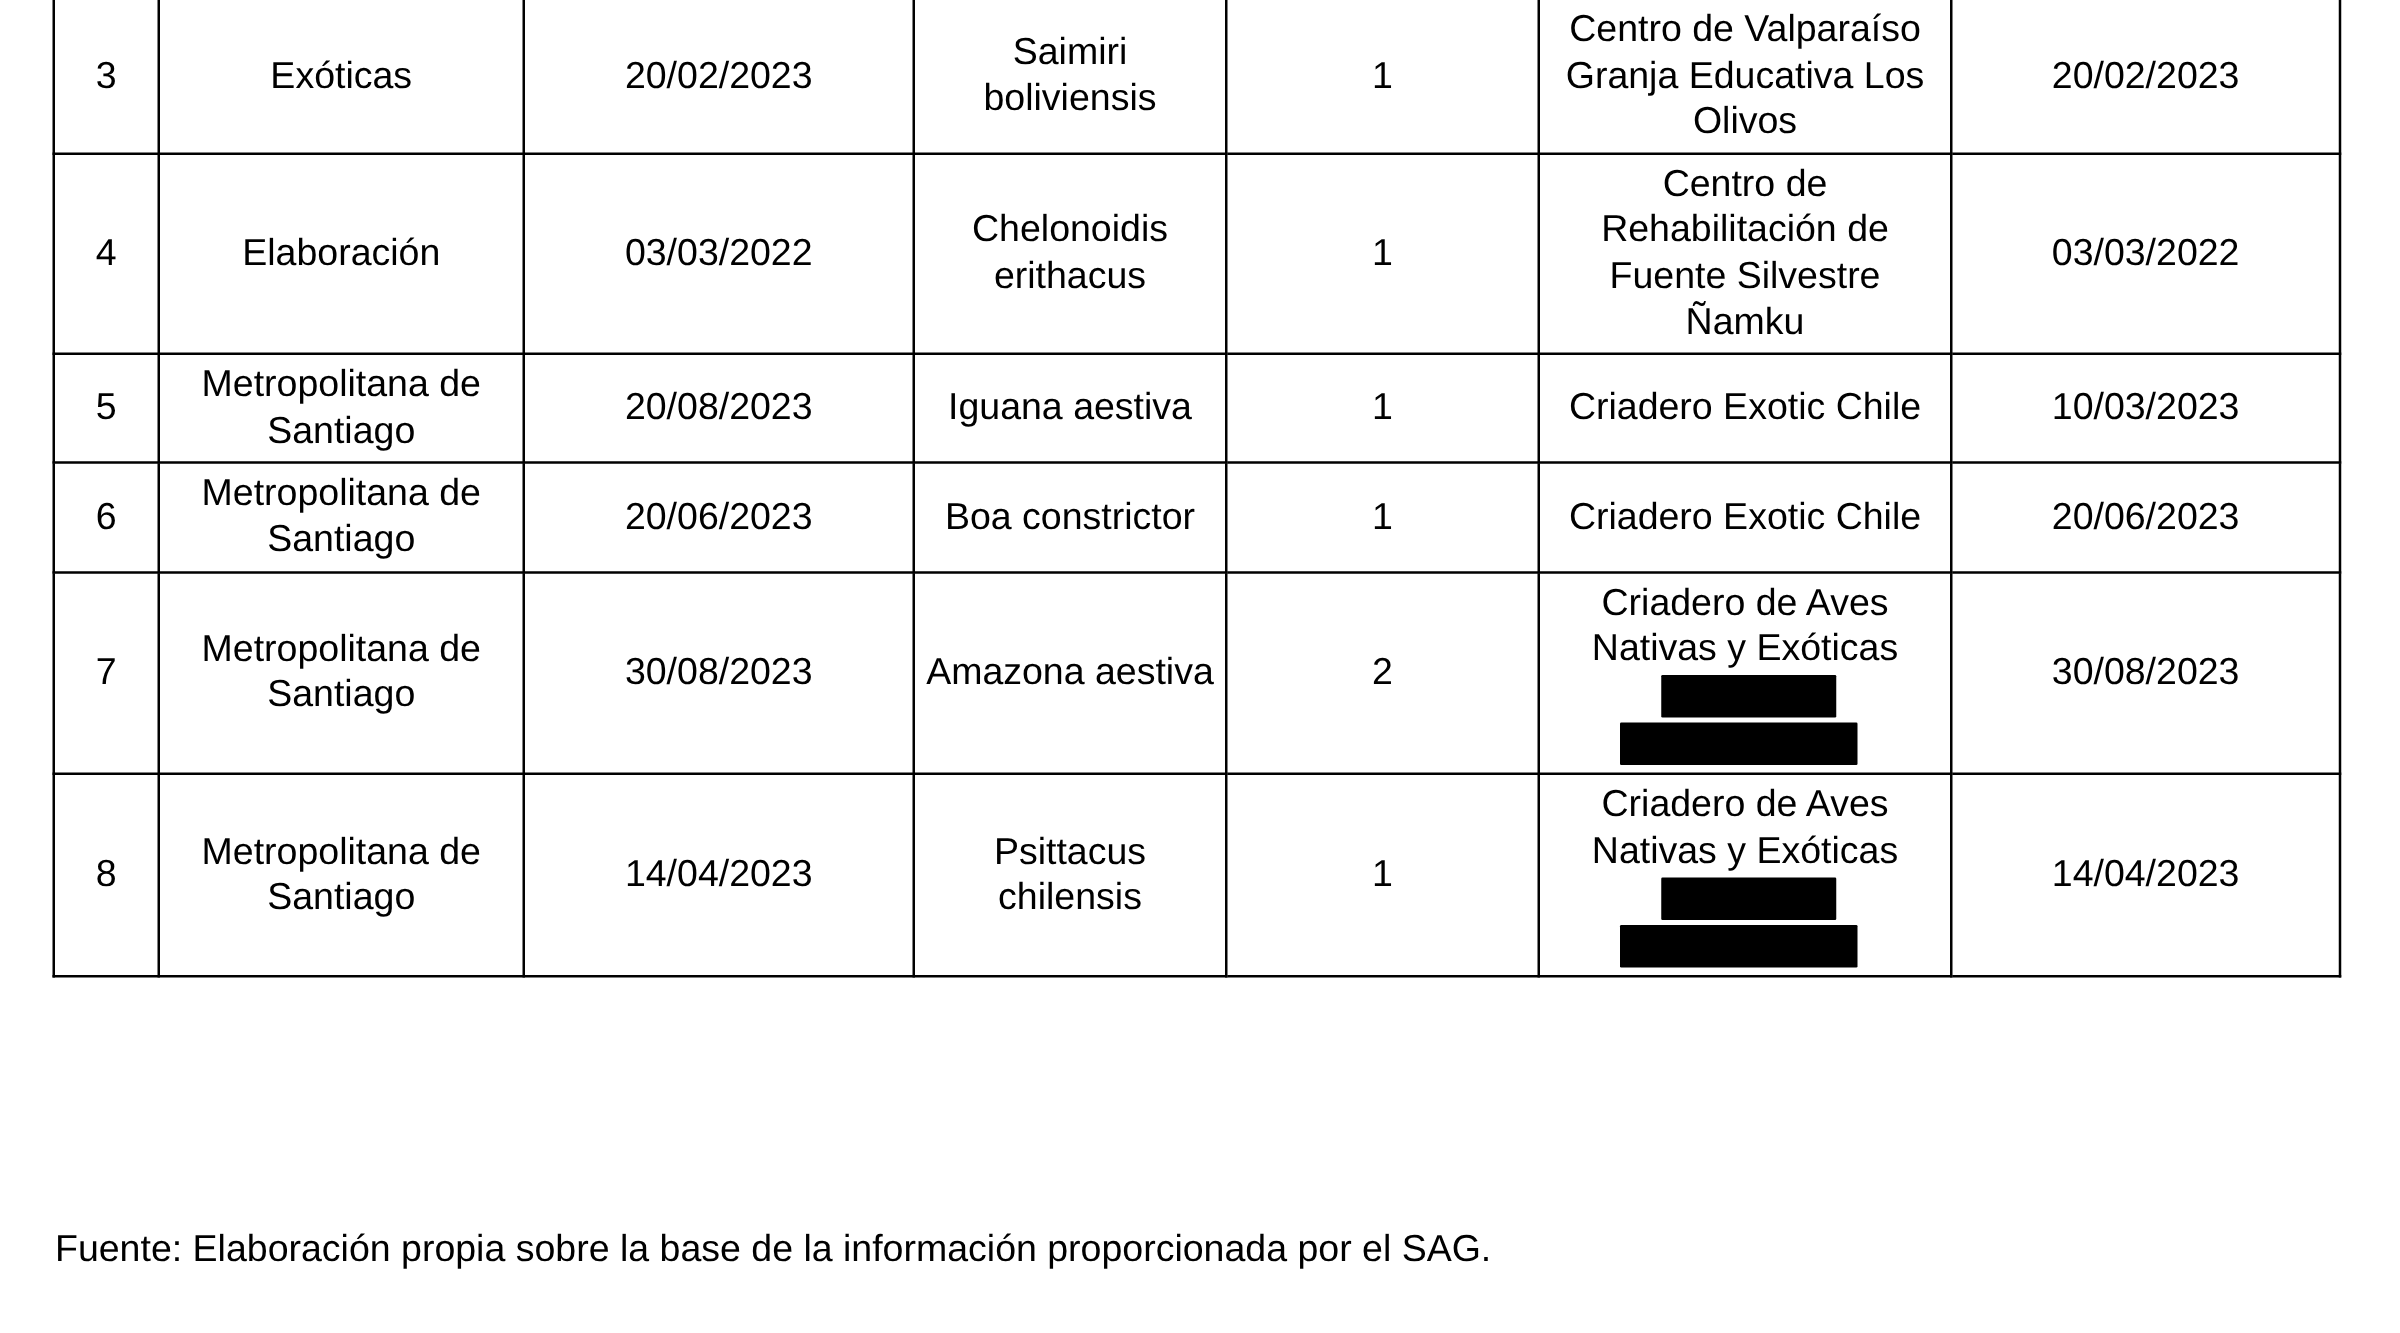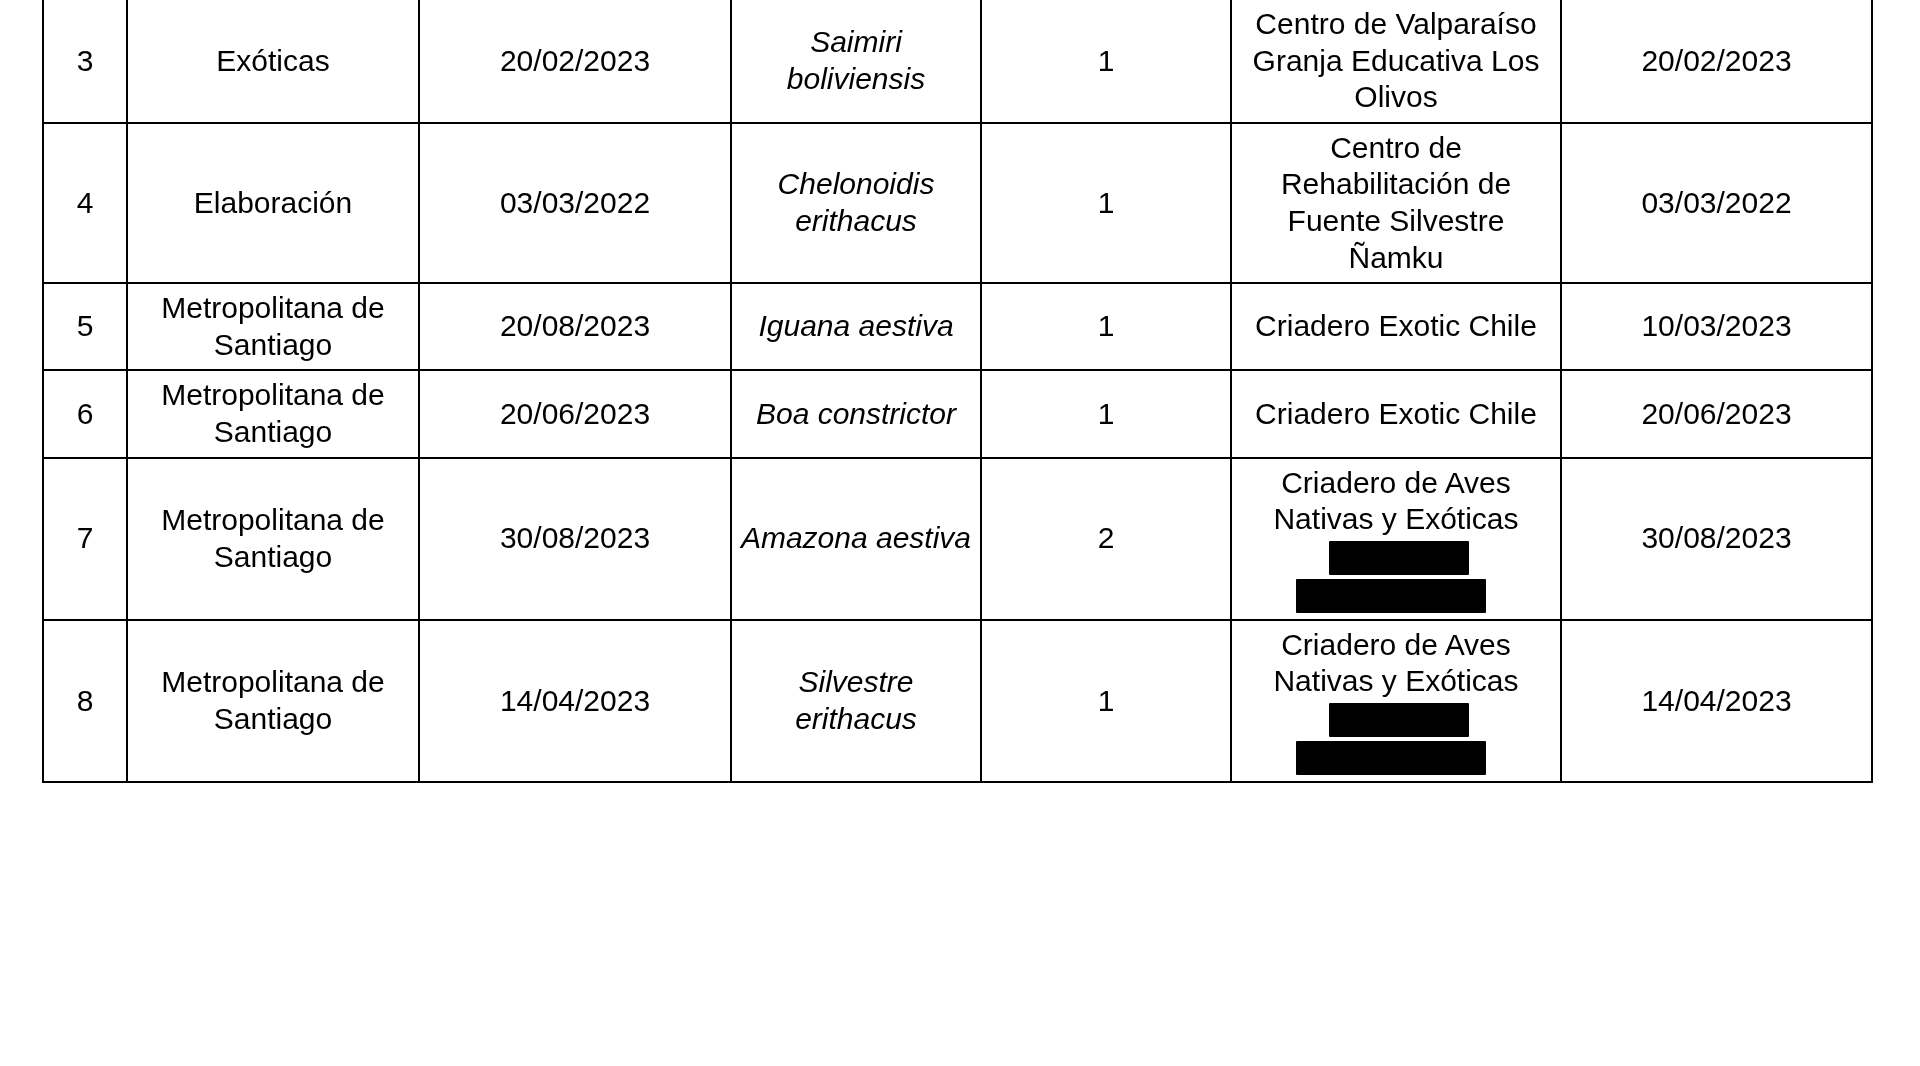--- a/index.html
+++ b/index.html
@@ -43,21 +43,20 @@
   }
   col.c-num    { width: 84px; }
   col.c-region { width: 292px; }
   col.c-date1  { width: 312px; }
   col.c-species{ width: 250px; }
   col.c-qty    { width: 250px; }
   col.c-place  { width: 330px; }
   col.c-date2  { width: 311px; }
 
   td.species {
-    font-style: italic;
   }
   .place-cell {
     position: relative;
     padding-bottom: 6px;
   }
   .redaction {
     display: inline-block;
     background: #000000;
     height: 34px;
     vertical-align: middle;
@@ -140,23 +139,24 @@
           <td>30/08/2023</td>
           <td class="species">Amazona aestiva</td>
           <td>2</td>
           <td class="place-cell"><span>Criadero de Aves Nativas y Exóticas</span><span class="redaction inline"></span><span class="redaction block"></span></td>
           <td>30/08/2023</td>
         </tr>
         <tr>
           <td>8</td>
           <td>Metropolitana de Santiago</td>
           <td>14/04/2023</td>
-          <td class="species">Silvestre erithacus</td>
+          <td class="species">Psittacus chilensis</td>
           <td>1</td>
           <td class="place-cell"><span>Criadero de Aves Nativas y Exóticas</span><span class="redaction inline"></span><span class="redaction block"></span></td>
           <td>14/04/2023</td>
         </tr>
       </tbody>
     </table>
   </div>
 
+  <div class="source-note">Fuente: Elaboración propia sobre la base de la información proporcionada por el SAG.</div>
 
 </div>
 
 </body></html>

